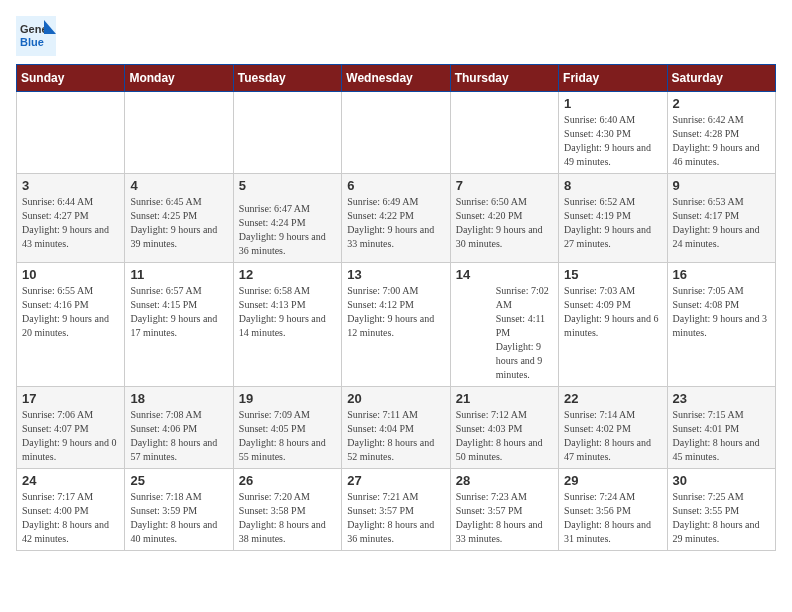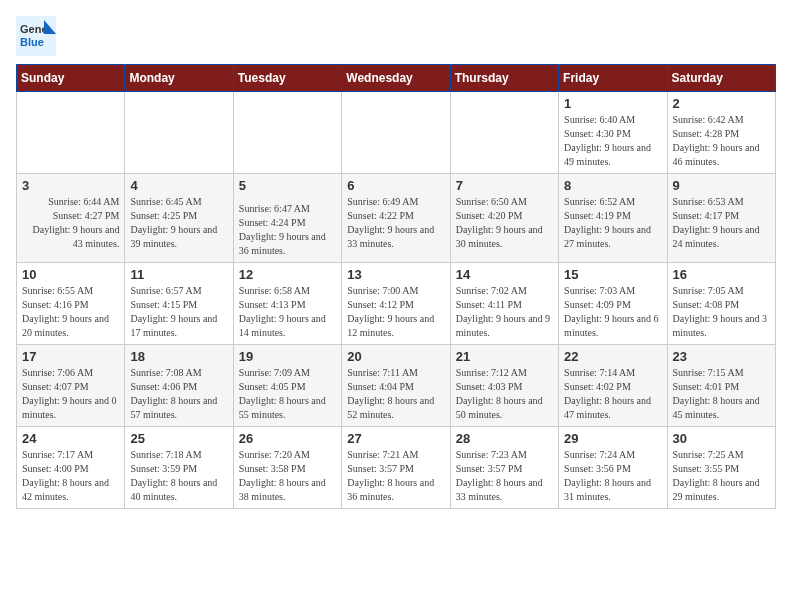--- a/index.html
+++ b/index.html
@@ -122,21 +122,21 @@
         <td>
           <span class="day-number">2</span>
           <div class="day-info" style="white-space: pre-line;">Sunrise: 6:42 AM
 Sunset: 4:28 PM
 Daylight: 9 hours and 46 minutes.</div>
         </td>
       </tr>
       <tr>
         <td>
           <span class="day-number">3</span>
-          <div class="day-info" style="white-space: pre-line; text-align: right;">Sunrise: 6:44 AM
+          <div class="day-info" style="white-space: pre-line;">Sunrise: 6:44 AM
 Sunset: 4:27 PM
 Daylight: 9 hours and 43 minutes.</div>
         </td>
         <td>
           <span class="day-number">4</span>
           <div class="day-info" style="white-space: pre-line;">Sunrise: 6:45 AM
 Sunset: 4:25 PM
 Daylight: 9 hours and 39 minutes.</div>
         </td>
         <td>
@@ -190,21 +190,21 @@
 Daylight: 9 hours and 14 minutes.</div>
         </td>
         <td>
           <span class="day-number">13</span>
           <div class="day-info" style="white-space: pre-line;">Sunrise: 7:00 AM
 Sunset: 4:12 PM
 Daylight: 9 hours and 12 minutes.</div>
         </td>
         <td>
           <span class="day-number">14</span>
-          <div class="day-info" style="white-space: pre-line;">Sunrise: 7:02 AM
+          <div class="day-info" style="white-space: pre-line; margin-left: 40px;">Sunrise: 7:02 AM
 Sunset: 4:11 PM
 Daylight: 9 hours and 9 minutes.</div>
         </td>
         <td>
           <span class="day-number">15</span>
           <div class="day-info" style="white-space: pre-line;">Sunrise: 7:03 AM
 Sunset: 4:09 PM
 Daylight: 9 hours and 6 minutes.</div>
         </td>
         <td>

